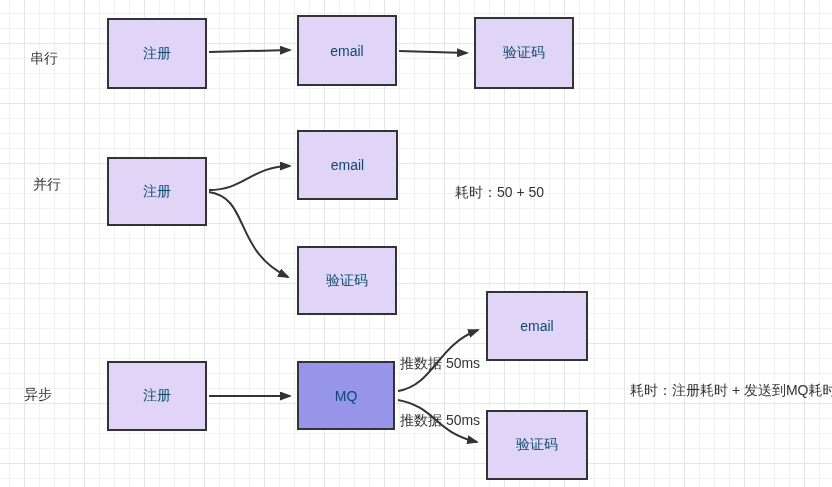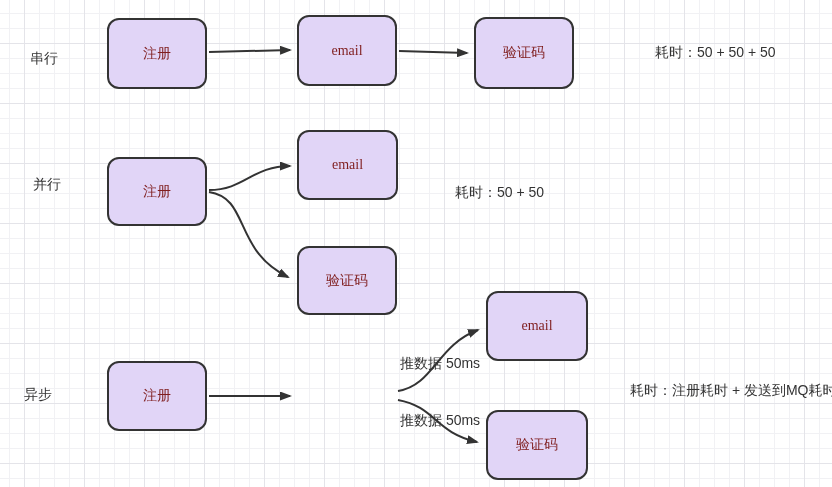--- a/index.html
+++ b/index.html
@@ -19,29 +19,28 @@
       linear-gradient(to right, #f1f1f4 1px, transparent 1px),
       linear-gradient(to bottom, #f1f1f4 1px, transparent 1px);
     background-size: 60px 60px, 60px 60px, 15px 15px, 15px 15px;
     background-position: 24px 43px, 24px 43px, 9px 13px, 9px 13px;
     color: #333333;
   }
   .node {
     position: absolute;
     box-sizing: border-box;
     border: 2px solid #333333;
-    border-radius: 12px;
+    border-radius: 0;
     background: #E1D5F7;
     display: flex;
     align-items: center;
     justify-content: center;
     font-size: 14px;
-    color: #7f1d1d;
+    color: #0c4a6e;
     cursor: default;
-    font-family: Liberation Serif, serif;
   }
   .node.mq { background: #9795EA; }
   .rowlabel, .note, .edgelabel {
     position: absolute;
     font-size: 14px;
     color: #333333;
     white-space: nowrap;
     line-height: 1.2;
   }
   svg.edges {
@@ -72,27 +71,27 @@
     <path d="M398,400 C436,407 434,432 477,442" fill="none" stroke="#333333" stroke-width="2" marker-end="url(#arrow)"></path>
   </svg>
 
   <div class="rowlabel" style="left:30px; top:50px;text-align:right;">串行</div>
   <div class="rowlabel" style="left:33px; top:176px;text-align:center;">并行</div>
   <div class="rowlabel" style="left:24px; top:386px;">异步</div>
 
   <div class="node" style="left:107px; top:18px; width:100px; height:71px;">注册</div>
   <div class="node" style="left:297px; top:15px; width:100px; height:71px;">email</div>
   <div class="node" style="left:474px; top:17px; width:100px; height:72px;">验证码</div>
-  <div class="note" style="left:655px; top:44px;">耗时：50 + 50 + 50</div>
 
   <div class="node" style="left:107px; top:157px; width:100px; height:69px;">注册</div>
   <div class="node" style="left:297px; top:130px; width:101px; height:70px;">email</div>
   <div class="node" style="left:297px; top:246px; width:100px; height:69px;">验证码</div>
   <div class="note" style="left:455px; top:184px;">耗时：50 + 50</div>
 
   <div class="node" style="left:107px; top:361px; width:100px; height:70px;">注册</div>
+  <div class="node mq" style="left:297px; top:361px; width:98px; height:69px;">MQ</div>
   <div class="node" style="left:486px; top:291px; width:102px; height:70px;">email</div>
   <div class="node" style="left:486px; top:410px; width:102px; height:70px;">验证码</div>
   <div class="edgelabel" style="left:400px; top:355px;">推数据 50ms</div>
   <div class="edgelabel" style="left:400px; top:412px;">推数据 50ms</div>
   <div class="note" style="left:630px; top:382px;">耗时：注册耗时 + 发送到MQ耗时</div>
 
 </div>
 
 </body></html>

